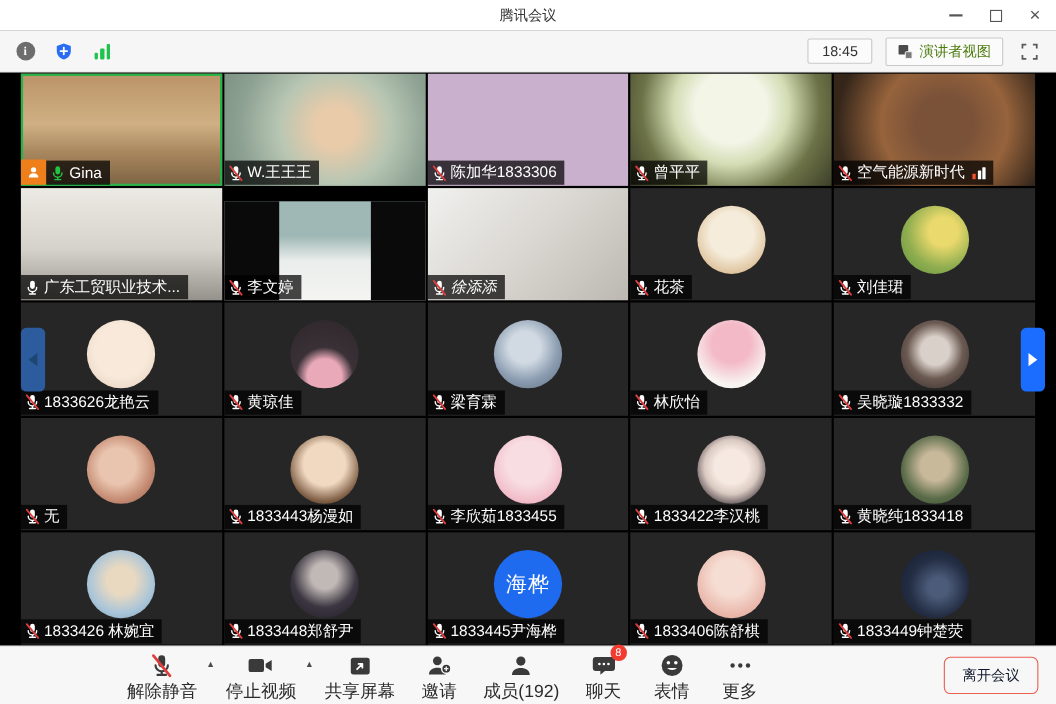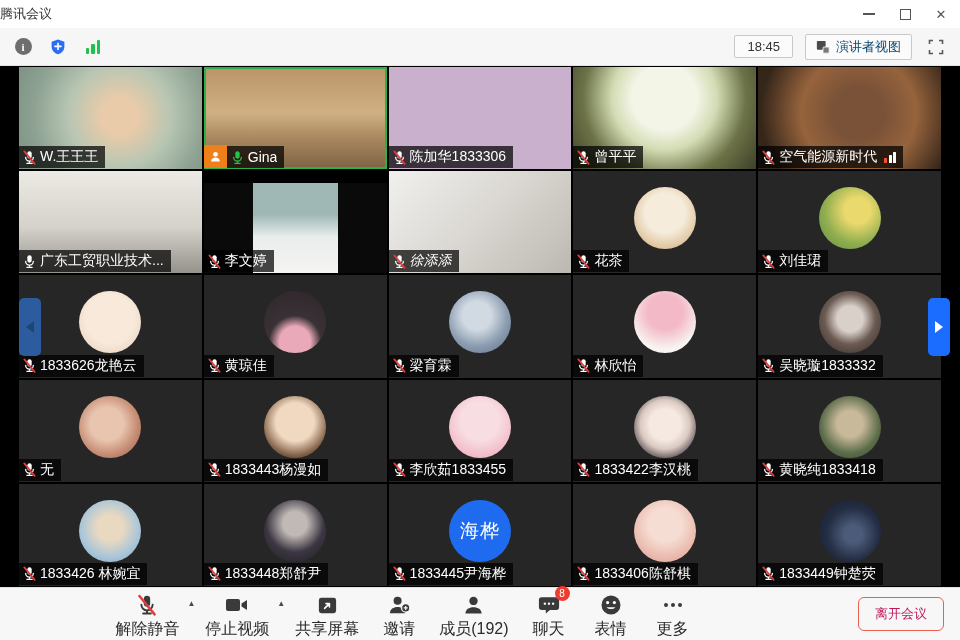--- a/index.html
+++ b/index.html
@@ -1,37 +1,37 @@
 <!DOCTYPE html>
 <html><head>
 <meta charset="utf-8">
 <style>
   * { margin:0; padding:0; box-sizing:border-box; }
   html,body { width:960px; height:640px; overflow:hidden; font-family:"Liberation Sans","DejaVu Sans",sans-serif; background:#000; }
   .app { width:960px; height:640px; display:flex; flex-direction:column; }
 
   
   .titlebar { height:28px; background:#ffffff; display:flex; align-items:center; position:relative; flex:0 0 auto; }
-  .title { position:absolute; left:0; right:0; font-size:13px; color:#333; }
+  .title { position:absolute; left:0; right:0; text-align:center; font-size:13px; color:#333; }
   .winbtns { position:absolute; right:6px; top:0; height:28px; display:flex; align-items:center; gap:10px; }
   .winbtn { width:26px; height:22px; display:flex; align-items:center; justify-content:center; color:#555; font-size:13px; cursor:default; }
   .min-glyph { width:12px; height:2px; background:#555; display:inline-block; }
   .max-glyph { width:11px; height:11px; border:1.6px solid #555; display:inline-block; }
 
   
   .toolbar { height:38px; background:#f6f6f6; border-bottom:1px solid #e3e3e3; display:flex; align-items:center; padding:0 12px; flex:0 0 auto; }
   .tb-left { display:flex; align-items:center; gap:13px; }
   .tb-iconbtn { width:22px; height:22px; display:flex; align-items:center; justify-content:center; }
   .info-circle { width:17px; height:17px; border-radius:50%; background:#6d6d6d; color:#fff; font-size:11px; font-weight:bold; display:flex; align-items:center; justify-content:center; font-family:"Liberation Serif",serif; }
   .sigbars { display:flex; align-items:flex-end; gap:2px; height:14px; }
   .sigbars i { display:block; width:3.5px; background:#1fc24d; border-radius:1px; }
   .sigbars .s1{height:6px;} .sigbars .s2{height:10px;} .sigbars .s3{height:14px;}
   .tb-right { margin-left:auto; display:flex; align-items:center; gap:12px; }
   .timebox { border:1px solid #c9c9c9; background:#fbfbfb; border-radius:2px; font-size:13px; color:#333; padding:3px 12px;margin-left:26px; }
-  .viewbtn { border:1px solid #c9c9c9; background:#fbfbfb; border-radius:2px; font-size:13px; color:#0c4a6e; padding:3px 10px; display:flex; align-items:center; gap:6px;justify-content:center; }
+  .viewbtn { border:1px solid #c9c9c9; background:#fbfbfb; border-radius:2px; font-size:13px; color:#4d7c0f; padding:3px 10px; display:flex; align-items:center; gap:6px;justify-content:center; }
   .fsbtn { width:24px; height:24px; display:flex; align-items:center; justify-content:center; }
 
   
   .gridwrap { flex:1 1 auto; background:#000; position:relative; padding:1px 19px; }
   .grid { width:100%; height:100%; display:grid; grid-template-columns:repeat(5,1fr); grid-template-rows:repeat(5,1fr); gap:2px; }
   .tile { position:relative; background:#262626; overflow:hidden; }
   .tile.active { outline:2px solid #27b24b; outline-offset:-2px; }
   .avatar { position:absolute; left:50%; top:16px; transform:translateX(-50%); width:62px; height:62px; border-radius:50%; }
   .avatar.txt { display:flex; align-items:center; justify-content:center; color:#fff; font-size:19px; letter-spacing:1px; }
   .label { position:absolute; left:0; bottom:1px; max-width:100%; background:rgba(0,0,0,0.72); color:#fff; font-size:14px; height:22px; display:flex; align-items:center; gap:3px; padding:0 7px 0 3px; white-space:nowrap; }
@@ -51,21 +51,21 @@
   .tri-r { width:0; height:0; border-top:6px solid transparent; border-bottom:6px solid transparent; border-left:8px solid #ffffff; }
 
   
   .bottombar { height:53px; background:#f7f7f7; border-top:1px solid #e2e2e2; display:flex; align-items:center; position:relative; flex:0 0 auto; }
   .btnrow { display:flex; align-items:flex-start; gap:18px; margin:0 auto; padding-right:150px; padding-top:5px; }
   .bbtn { display:flex; flex-direction:column; align-items:center; gap:2px; min-width:44px; cursor:default; }
   .bicon { height:24px; display:flex; align-items:center; justify-content:center; position:relative; color:#3a3a3a; }
   .blabel { font-size:16px; color:#2b2b2b; white-space:nowrap; }
   .expander { font-size:8px; color:#4a4a4a; margin:6px -8px 0 -10px; }
   .badge { position:absolute; top:-7px; right:-10px; background:#f03b30; color:#fff; font-size:10px; min-width:15px; height:15px; border-radius:8px; display:flex; align-items:center; justify-content:center; padding:0 3px; }
-  .leavebtn { position:absolute; right:16px; top:50%; transform:translateY(-50%); border:1px solid #e95f50; color:#be185d; background:transparent; font-size:13px; border-radius:6px; padding:7px 16px; }
+  .leavebtn { position:absolute; right:16px; top:50%; transform:translateY(-50%); border:1px solid #e95f50; color:#0f172a; background:transparent; font-size:13px; border-radius:6px; padding:7px 16px; }
 </style>
 </head>
 <body>
 
 <div class="app">
 
   <div class="titlebar">
     <div class="title">腾讯会议</div>
     <div class="winbtns">
       <div class="winbtn">
@@ -111,51 +111,51 @@
       <div class="fsbtn">
         <svg width="16" height="16" viewBox="0 0 16 16" fill="none" stroke="#5a5a5a" stroke-width="1.6">
             <path d="M1.5 5V1.5H5M11 1.5h3.5V5M14.5 11v3.5H11M5 14.5H1.5V11"></path>
           </svg>
       </div>
     </div>
   </div>
 
   <div class="gridwrap">
     <div class="grid" id="grid">
-        <div class="tile" style="background: radial-gradient(circle at 55% 48%, rgb(233, 203, 169) 0px, rgb(233, 203, 169) 16%, rgb(183, 198, 179) 45%, rgb(142, 162, 147) 75%, rgb(125, 145, 132));">
-          <div class="label">
-            <span class="mic">
-              <svg width="15" height="15" viewBox="0 0 16 16">
-                <rect x="5.7" y="1.2" width="4.6" height="8" rx="2.3" fill="#ffffff"></rect>
-                <path d="M3.9 7.8a4.1 4.1 0 0 0 8.2 0" fill="none" stroke="#ffffff" stroke-width="1.4" stroke-linecap="round"></path>
-                <line x1="8" y1="12" x2="8" y2="13.8" stroke="#ffffff" stroke-width="1.4"></line>
-                <line x1="5.2" y1="14.2" x2="10.8" y2="14.2" stroke="#ffffff" stroke-width="1.4" stroke-linecap="round"></line>
-                <line x1="2.5" y1="1.5" x2="13.5" y2="14.8" stroke="#e03e3e" stroke-width="1.8" stroke-linecap="round"></line>
-              </svg>
-            </span>
-            <span class="nm">W.王王王</span>
-          </div>
-        </div>
         <div class="tile active" style="background: linear-gradient(rgb(187, 148, 104) 0%, rgb(207, 176, 132) 45%, rgb(168, 135, 94) 70%, rgb(125, 99, 68) 100%);">
           <span class="hostbadge">
             <svg width="13" height="13" viewBox="0 0 16 16" fill="#fff">
               <circle cx="8" cy="5.3" r="2.9"></circle>
               <path d="M2.6 14c0-3 2.5-4.7 5.4-4.7s5.4 1.7 5.4 4.7z"></path>
             </svg>
           </span>
           <div class="label after-host">
             <span class="mic">
               <svg width="15" height="15" viewBox="0 0 16 16">
                 <rect x="5.7" y="1.2" width="4.6" height="8" rx="2.3" fill="#23c343"></rect>
                 <path d="M3.9 7.8a4.1 4.1 0 0 0 8.2 0" fill="none" stroke="#23c343" stroke-width="1.4" stroke-linecap="round"></path>
                 <line x1="8" y1="12" x2="8" y2="13.8" stroke="#23c343" stroke-width="1.4"></line>
                 <line x1="5.2" y1="14.2" x2="10.8" y2="14.2" stroke="#23c343" stroke-width="1.4" stroke-linecap="round"></line>
               </svg>
             </span>
             <span class="nm">Gina</span>
+          </div>
+        </div>
+        <div class="tile" style="background: radial-gradient(circle at 55% 48%, rgb(233, 203, 169) 0px, rgb(233, 203, 169) 16%, rgb(183, 198, 179) 45%, rgb(142, 162, 147) 75%, rgb(125, 145, 132));">
+          <div class="label">
+            <span class="mic">
+              <svg width="15" height="15" viewBox="0 0 16 16">
+                <rect x="5.7" y="1.2" width="4.6" height="8" rx="2.3" fill="#ffffff"></rect>
+                <path d="M3.9 7.8a4.1 4.1 0 0 0 8.2 0" fill="none" stroke="#ffffff" stroke-width="1.4" stroke-linecap="round"></path>
+                <line x1="8" y1="12" x2="8" y2="13.8" stroke="#ffffff" stroke-width="1.4"></line>
+                <line x1="5.2" y1="14.2" x2="10.8" y2="14.2" stroke="#ffffff" stroke-width="1.4" stroke-linecap="round"></line>
+                <line x1="2.5" y1="1.5" x2="13.5" y2="14.8" stroke="#e03e3e" stroke-width="1.8" stroke-linecap="round"></line>
+              </svg>
+            </span>
+            <span class="nm">W.王王王</span>
           </div>
         </div>
         <div class="tile" style="background: rgb(201, 176, 204);">
           <div class="label">
             <span class="mic">
               <svg width="15" height="15" viewBox="0 0 16 16">
                 <rect x="5.7" y="1.2" width="4.6" height="8" rx="2.3" fill="#ffffff"></rect>
                 <path d="M3.9 7.8a4.1 4.1 0 0 0 8.2 0" fill="none" stroke="#ffffff" stroke-width="1.4" stroke-linecap="round"></path>
                 <line x1="8" y1="12" x2="8" y2="13.8" stroke="#ffffff" stroke-width="1.4"></line>
                 <line x1="5.2" y1="14.2" x2="10.8" y2="14.2" stroke="#ffffff" stroke-width="1.4" stroke-linecap="round"></line>

